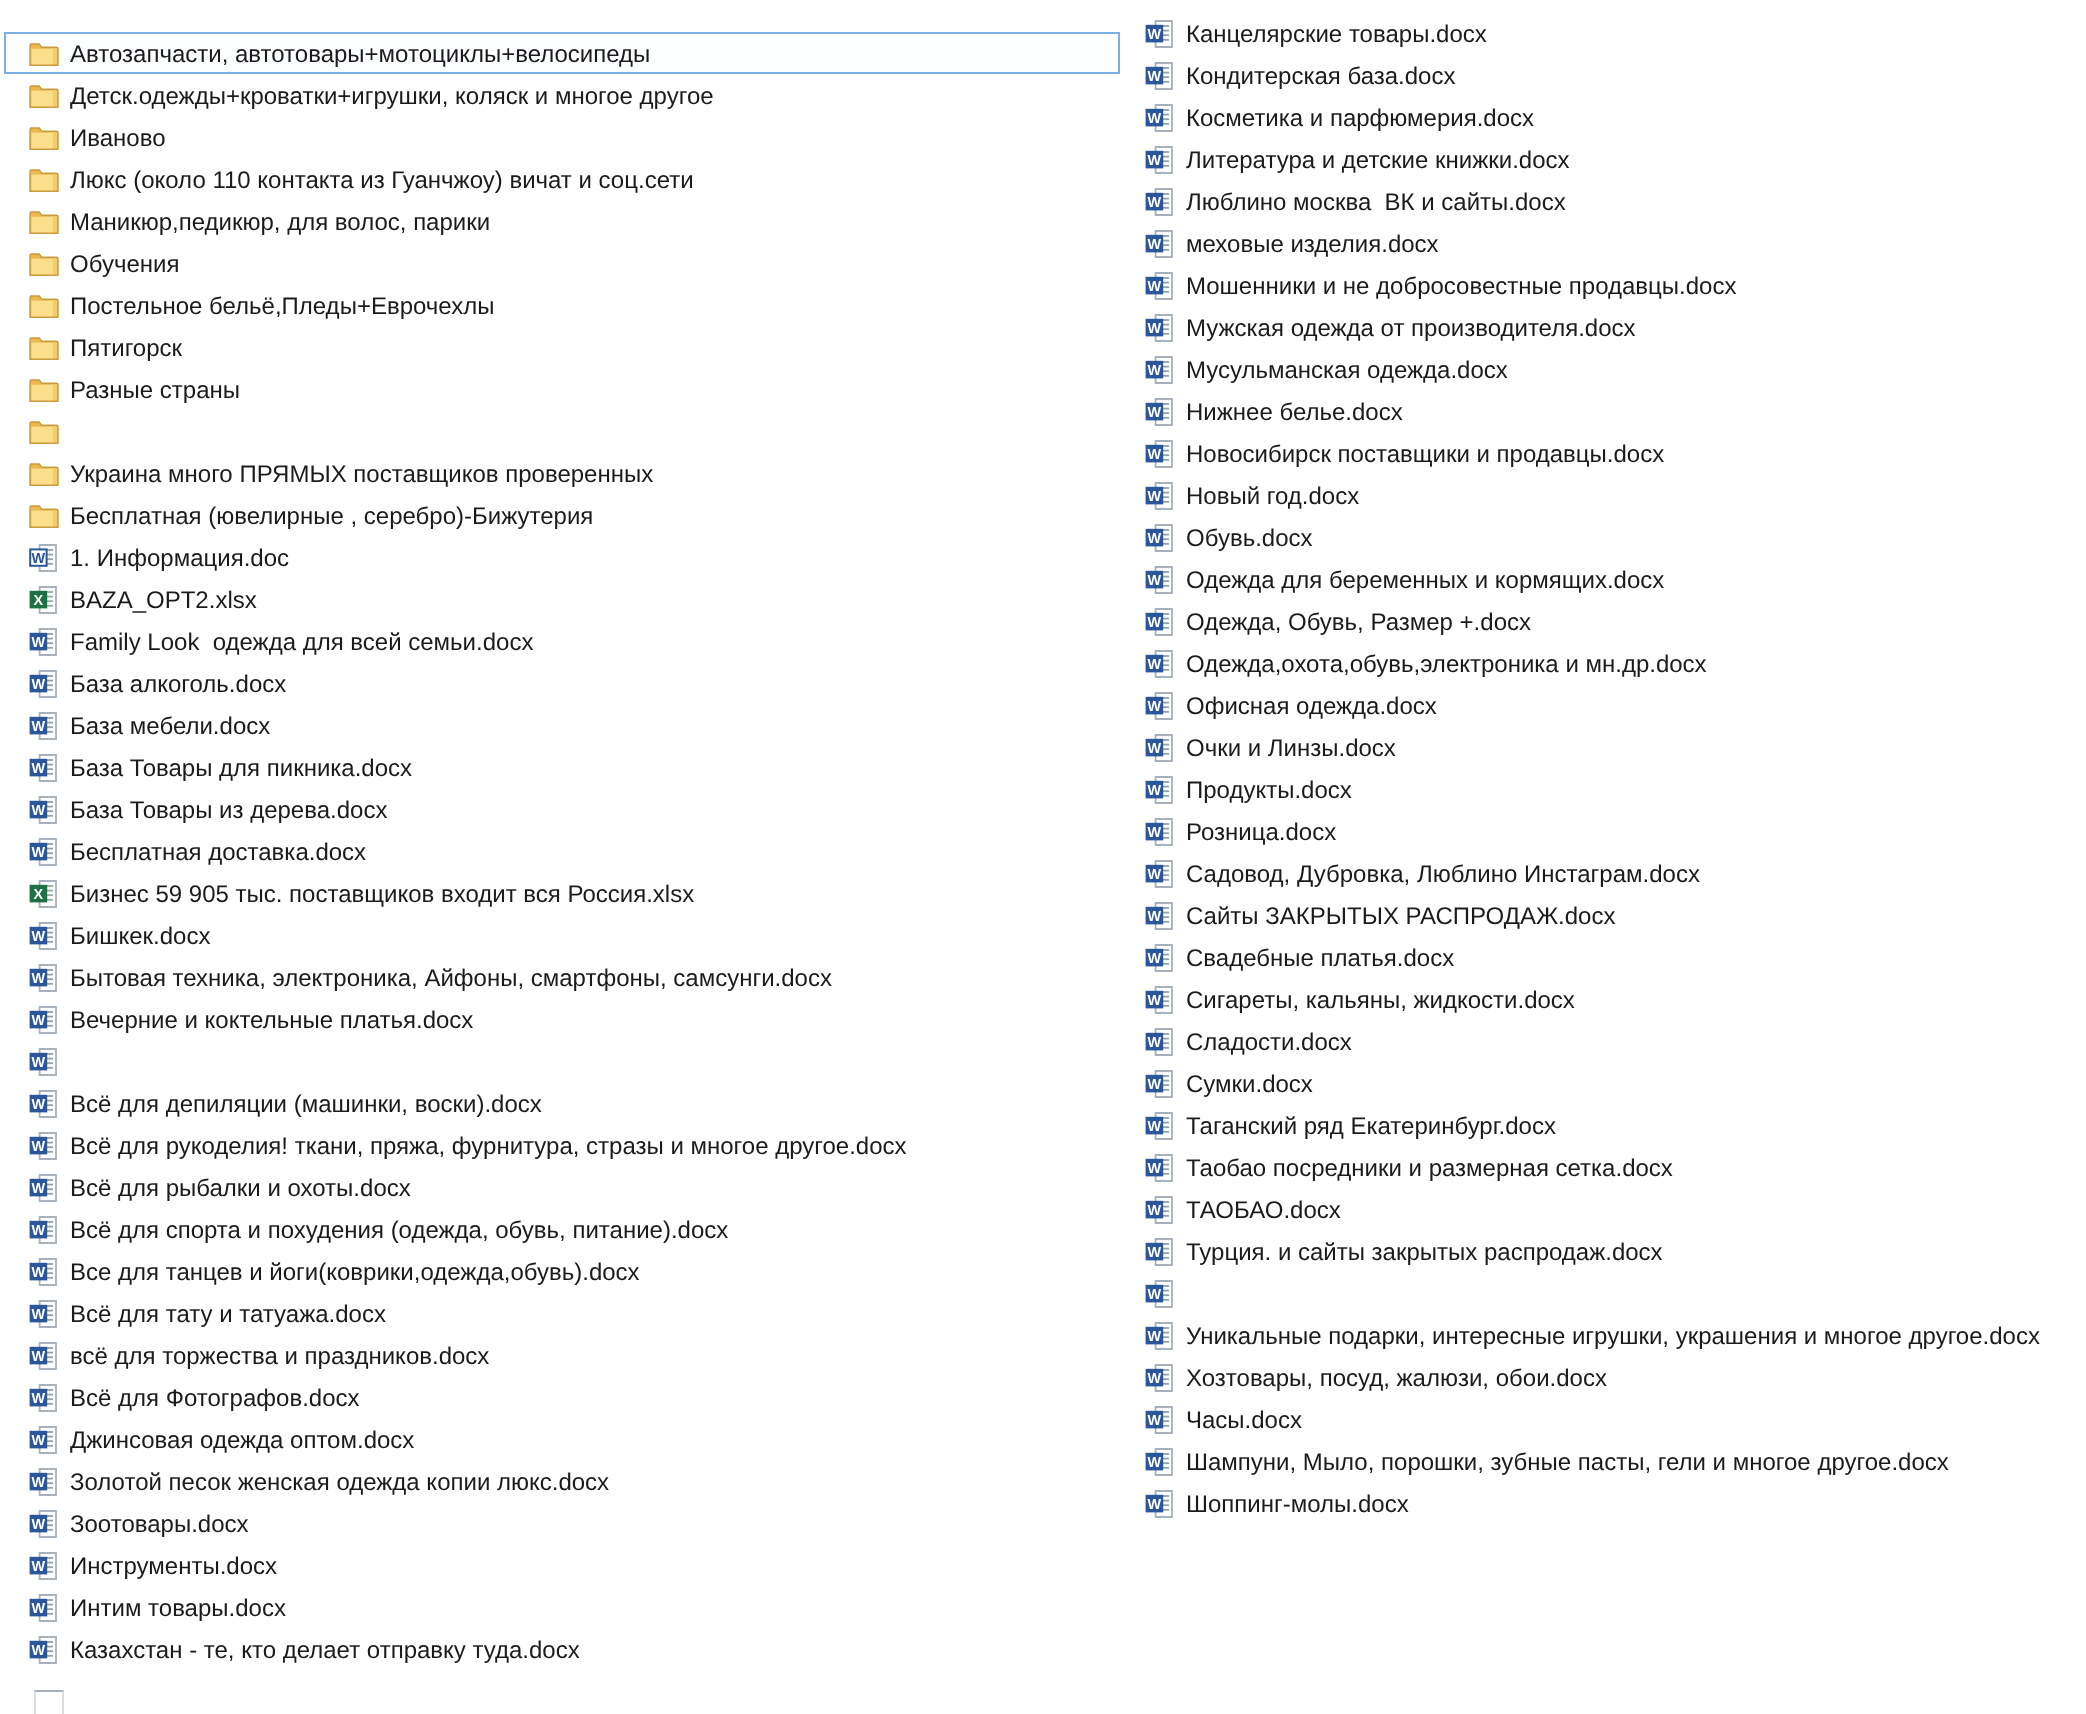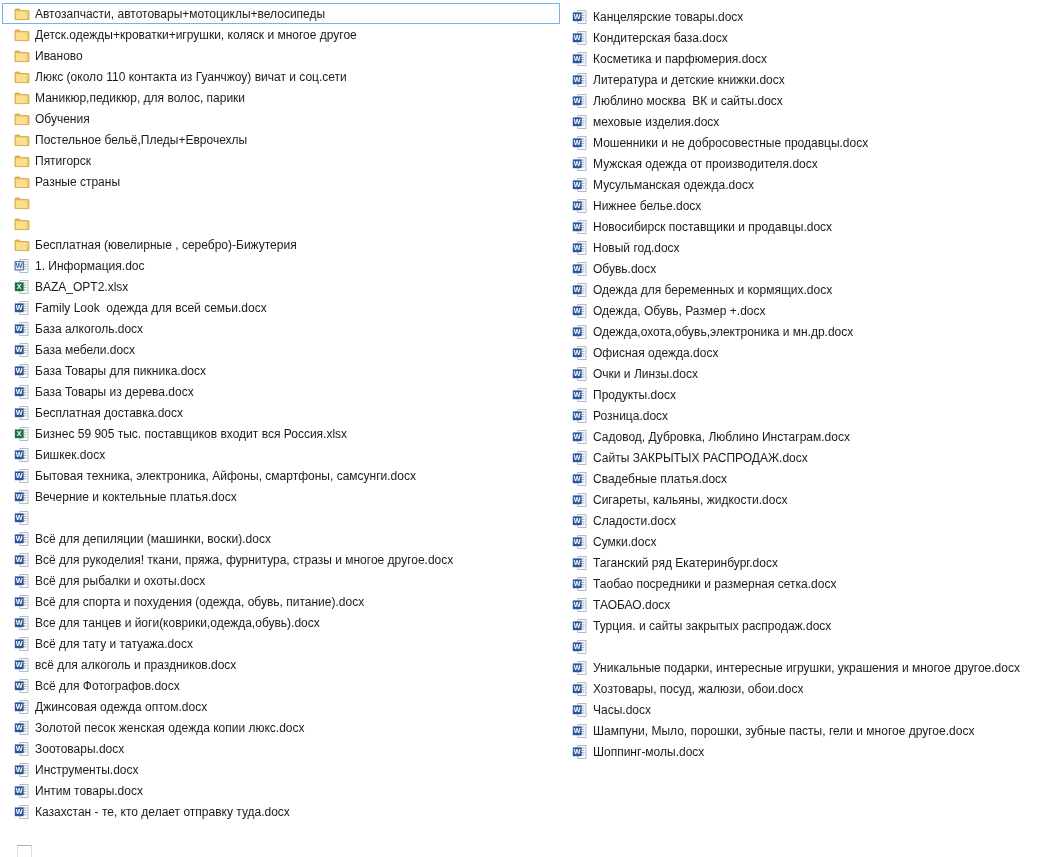--- a/index.html
+++ b/index.html
@@ -12,21 +12,21 @@
   .file-list{position:absolute;top:3px;}
   #col-left{left:2px;width:562px;}
   #col-right{left:560px;width:480px;top:6px;}
   .row{
     height:21px;display:flex;align-items:center;
     box-sizing:border-box;border:1px solid transparent;
     padding-left:11px;white-space:pre;overflow:hidden;
   }
   #col-left .row{width:558px;}
   #col-right .row{width:480px;}
-  .row.selected{border:1px solid #7ab0e2;background:#fdfeff;}
+  .row.selected{border:1px solid #7ab0e2;background:#fdfeff;margin-top:13px;}
   .ficon{width:16px;height:16px;flex:0 0 16px;margin-right:5px;display:inline-block;}
   .ficon svg{display:block;}
   .flabel{
     font-size:12px;color:#1b1b1b;line-height:14px;
     white-space:pre;
   }
   
   .cut-item-sliver{
     position:absolute;left:17px;top:845px;width:13px;height:14px;
     border-top:1px solid #a8b2bc;border-left:1px solid #d9dde1;border-right:1px solid #d9dde1;
@@ -95,21 +95,21 @@
           <path d="M1 13.6 V3.8 C1 3.4 1.3 3 1.8 3 h3.8 l1.2 1.6 h7.4 c.5 0 .8.4.8.8 v8.2 Z" fill="#e9b84e"></path>
           <rect x="1.7" y="5.3" width="12.6" height="8.3" fill="#fbdf8a"></rect>
           <rect x="12.4" y="5.3" width="1.9" height="8.3" fill="#f2cd6e"></rect>
           <path d="M1 13.6 V3.8 C1 3.4 1.3 3 1.8 3 h3.8 l1.2 1.6 h7.4 c.5 0 .8.4.8.8 v8.2 Z" fill="none" stroke="#c89b3f" stroke-width="0.7"></path>
         </svg></span></div>
     <div class="row"><span class="ficon"><svg width="16" height="16" viewBox="0 0 16 16">
           <path d="M1 13.6 V3.8 C1 3.4 1.3 3 1.8 3 h3.8 l1.2 1.6 h7.4 c.5 0 .8.4.8.8 v8.2 Z" fill="#e9b84e"></path>
           <rect x="1.7" y="5.3" width="12.6" height="8.3" fill="#fbdf8a"></rect>
           <rect x="12.4" y="5.3" width="1.9" height="8.3" fill="#f2cd6e"></rect>
           <path d="M1 13.6 V3.8 C1 3.4 1.3 3 1.8 3 h3.8 l1.2 1.6 h7.4 c.5 0 .8.4.8.8 v8.2 Z" fill="none" stroke="#c89b3f" stroke-width="0.7"></path>
-        </svg></span></div>
+        </svg></span><span class="flabel">Украина много ПРЯМЫХ поставщиков проверенных</span></div>
     <div class="row"><span class="ficon"><svg width="16" height="16" viewBox="0 0 16 16">
           <path d="M1 13.6 V3.8 C1 3.4 1.3 3 1.8 3 h3.8 l1.2 1.6 h7.4 c.5 0 .8.4.8.8 v8.2 Z" fill="#e9b84e"></path>
           <rect x="1.7" y="5.3" width="12.6" height="8.3" fill="#fbdf8a"></rect>
           <rect x="12.4" y="5.3" width="1.9" height="8.3" fill="#f2cd6e"></rect>
           <path d="M1 13.6 V3.8 C1 3.4 1.3 3 1.8 3 h3.8 l1.2 1.6 h7.4 c.5 0 .8.4.8.8 v8.2 Z" fill="none" stroke="#c89b3f" stroke-width="0.7"></path>
         </svg></span><span class="flabel">Бесплатная (ювелирные , серебро)-Бижутерия</span></div>
     <div class="row"><span class="ficon"><svg width="16" height="16" viewBox="0 0 16 16">
           <path d="M5.8 1.5 h8.2 v13 h-8.2 z" fill="#ffffff" stroke="#a8b2bc" stroke-width="0.9"></path>
           <g stroke="#94a0ab" stroke-width="0.9">
             <line x1="7.4" y1="4" x2="12.5" y2="4"></line>
@@ -321,21 +321,21 @@
     <div class="row"><span class="ficon"><svg width="16" height="16" viewBox="0 0 16 16">
           <path d="M5.8 1.5 h8.2 v13 h-8.2 z" fill="#ffffff" stroke="#a8b2bc" stroke-width="0.9"></path>
           <g stroke="#94a0ab" stroke-width="0.9">
             <line x1="7.4" y1="4" x2="12.5" y2="4"></line>
             <line x1="7.4" y1="6.3" x2="12.5" y2="6.3"></line>
             <line x1="7.4" y1="8.6" x2="12.5" y2="8.6"></line>
             <line x1="7.4" y1="10.9" x2="12.5" y2="10.9"></line>
           </g>
           <rect x="0.8" y="3.4" width="8.8" height="8.8" fill="#2b579a"></rect>
           <text x="5.2" y="10.3" font-size="7.2" font-weight="bold" fill="#ffffff" text-anchor="middle" font-family="Liberation Sans, sans-serif">W</text>
-        </svg></span><span class="flabel">всё для алкоголь и праздников.docx</span></div>
+        </svg></span><span class="flabel">всё для торжества и праздников.docx</span></div>
     <div class="row"><span class="ficon"><svg width="16" height="16" viewBox="0 0 16 16">
           <path d="M5.8 1.5 h8.2 v13 h-8.2 z" fill="#ffffff" stroke="#a8b2bc" stroke-width="0.9"></path>
           <g stroke="#94a0ab" stroke-width="0.9">
             <line x1="7.4" y1="4" x2="12.5" y2="4"></line>
             <line x1="7.4" y1="6.3" x2="12.5" y2="6.3"></line>
             <line x1="7.4" y1="8.6" x2="12.5" y2="8.6"></line>
             <line x1="7.4" y1="10.9" x2="12.5" y2="10.9"></line>
           </g>
           <rect x="0.8" y="3.4" width="8.8" height="8.8" fill="#2b579a"></rect>
           <text x="5.2" y="10.3" font-size="7.2" font-weight="bold" fill="#ffffff" text-anchor="middle" font-family="Liberation Sans, sans-serif">W</text>

